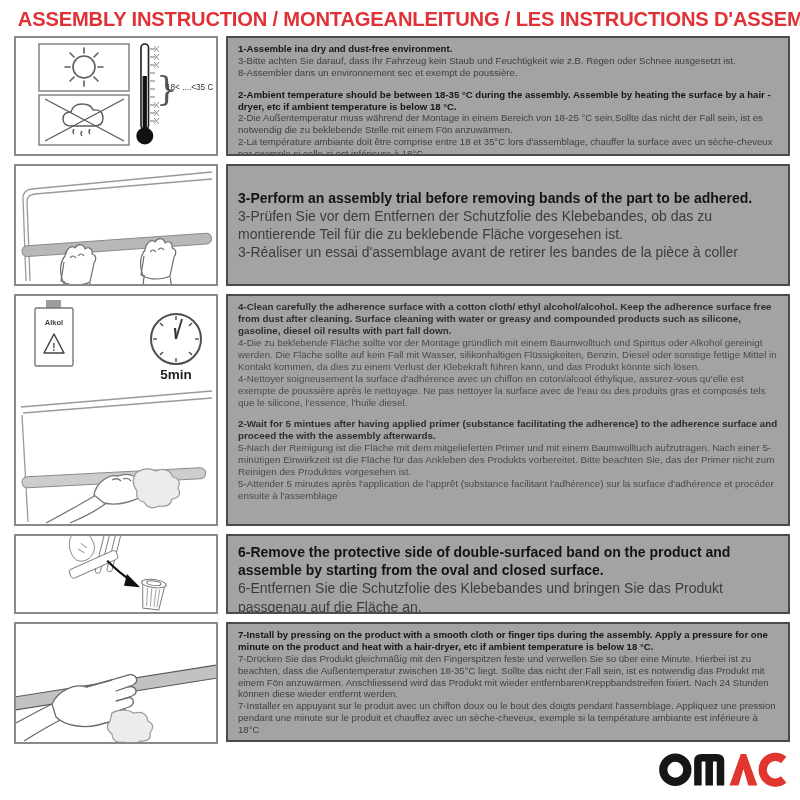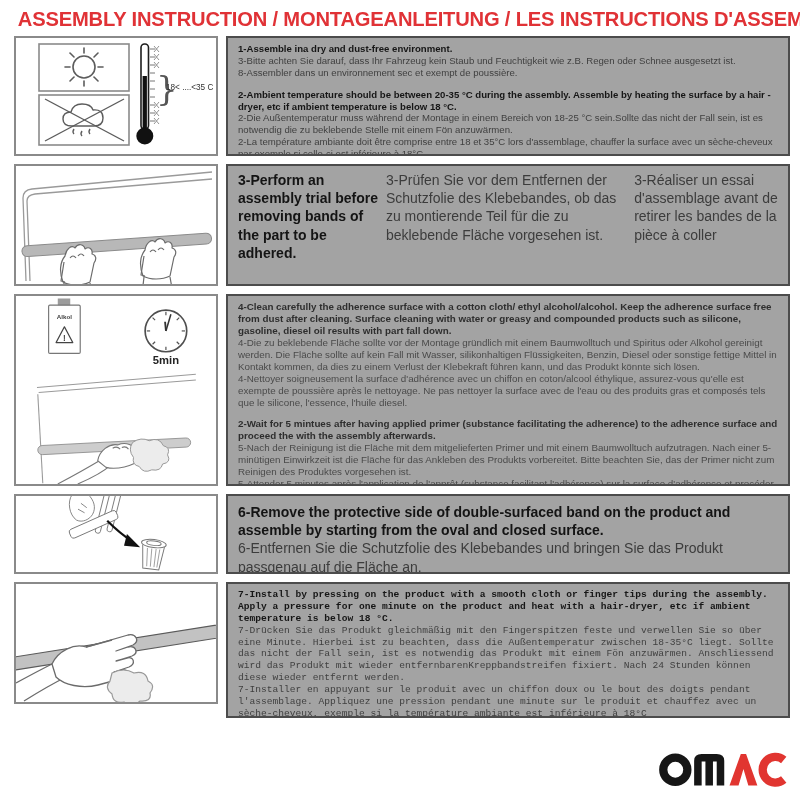--- a/index.html
+++ b/index.html
@@ -15,28 +15,28 @@
   .page{position:relative;width:800px;height:800px;background:#fff;}
   .title{color:var(--accent);font-weight:700;font-size:21px;text-align:center;
     padding:7px 0 5px;letter-spacing:-0.2px;white-space:nowrap;}
   .title span{display:inline-block;transform:scaleX(0.96);transform-origin:center;}
   .row{display:flex;gap:8px;margin:0 10px 8px 14px;}
   .illus-box{flex:0 0 204px;width:204px;border:2px solid var(--border-light);
     background:#fff;overflow:hidden;}
   .illus-box svg{width:100%;height:100%;display:block;}
   .text-box{flex:1;border:2px solid var(--border-dark);padding:5px 10px;
     overflow:hidden;background:#a3a3a3;}
-  .h1r{height:120px;} .h2r{height:122px;} .h3r{height:192px;} .h4r{height:80px;} .h5r{height:122px;}
+  .h1r{height:120px;} .h2r{height:122px;} .h3r{height:232px;} .h4r{height:80px;} .h5r{height:122px;}
   .small p{font-size:9.6px;line-height:1.24;color:#3f3f3f;}
   .small p.en{font-weight:bold;color:#161616;}
   .mid p{font-size:9.8px;line-height:1.22;color:#4a4a4a;}
   .mid p.en{font-weight:bold;color:#2e2e2e;}
   .big p{font-size:14px;line-height:1.3;color:#3c3c3c;}
   .big p.en{font-weight:bold;color:#141414;}
-  .centered{display:flex;flex-direction:row;justify-content:center;}
+  .centered{display:flex;flex-direction:column;justify-content:center;}
   .gap{margin-top:10px;}
   .logo-wrap{position:absolute;right:8px;top:746px;background:#fff;
     padding:2px 0 2px 8px;display:flex;align-items:center;}
   .logo-wrap svg{display:block;}
 </style>
 </head>
 <body>
 
 <div class="page">
 
@@ -94,21 +94,21 @@
           </g>
           <text x="140" y="60" font-size="34" fill="#555" font-family="'DejaVu Serif',serif">}</text>
           <text x="150" y="50" font-size="8.2" fill="#333" font-family="'Liberation Sans',sans-serif">18&lt; ....&lt;35 C</text>
         </g>
       </svg>
     </div>
     <div class="text-box small h1r">
       <p class="en">1-Assemble ina dry and dust-free environment.</p>
       <p class="de">3-Bitte achten Sie darauf, dass Ihr Fahrzeug kein Staub und Feuchtigkeit wie z.B. Regen oder Schnee ausgesetzt ist.</p>
       <p class="fr">8-Assembler dans un environnement sec et exempt de poussière.</p>
-      <p class="en gap">2-Ambient temperature should be between 20-35 °C  during the assembly. Assemble by heating the surface by a hair -dryer, etc if ambient temperature is below 18 °C.</p>
+      <p class="en gap">2-Ambient temperature should be between 18-35 °C  during the assembly. Assemble by heating the surface by a hair -dryer, etc if ambient temperature is below 18 °C.</p>
       <p class="de">2-Die Außentemperatur muss während der Montage in einem Bereich von 18-25 °C  sein.Sollte das nicht der Fall sein, ist es notwendig die zu beklebende Stelle mit einem Fön anzuwärmen.</p>
       <p class="fr">2-La température ambiante doit être comprise entre 18 et 35°C lors d'assemblage, chauffer la surface avec un sèche-cheveux par exemple si celle-ci est inférieure à 18°C.</p>
     </div>
   </div>
 
   <div class="row">
     <div class="illus-box h2r">
       <svg viewBox="0 0 200 114">
         <g stroke="#9a9a9a" stroke-width="1.3" fill="none">
           <path d="M10,113 L7,30 Q7,22 16,21 L196,4"></path>
@@ -232,21 +232,21 @@
         <rect x="-8" y="56" width="220" height="13" fill="#c2c2c2" stroke="#5a5a5a" stroke-width="1.2" transform="rotate(-9 100 62)"></rect>
         <g stroke="#6b6b6b" stroke-width="1.3" stroke-linejoin="round">
           <path d="M0,98 Q22,86 36,79" fill="none"></path>
           <path d="M8,116 Q32,101 50,92" fill="none"></path>
           <path d="M36,79 C42,66 58,58 70,62 L112,50 C120,48 124,56 117,60 L100,66 L112,62 C120,60 123,68 116,71 L100,76 L111,73 C118,71 120,79 113,82 L98,87 L107,85 C113,84 114,91 108,93 L82,100 C66,104 48,100 40,92 Z" fill="#fff"></path>
           <path d="M70,62 L96,55" fill="none"></path>
         </g>
         <path d="M96,88 q12,-6 22,0 q12,-3 14,8 q8,4 2,12 q2,9 -10,8 q-8,7 -16,1 q-11,2 -12,-8 q-8,-6 -2,-13 z" fill="#ececec" stroke="#999" stroke-width="1.2"></path>
       </svg>
     </div>
-    <div class="text-box small h5r" style="height:136px;font-family:Liberation Mono, monospace;">
+    <div class="text-box small h5r" style="height:120px;">
       <p class="en">7-Install by pressing on the product with a smooth cloth or finger tips during the assembly. Apply a pressure for one minute on the product and heat with a hair-dryer, etc if ambient temperature is below 18 °C.</p>
       <p class="de">7-Drücken Sie das Produkt gleichmäßig mit den Fingerspitzen feste und verwellen Sie so über eine Minute. Hierbei ist zu beachten, dass die Außentemperatur zwischen 18-35°C liegt. Sollte das nicht der Fall sein, ist es notwendig das Produkt mit einem Fön anzuwärmen. Anschliessend wird das Produkt mit wieder entfernbarenKreppbandstreifen fixiert. Nach 24 Stunden können diese wieder entfernt werden.</p>
       <p class="fr">7-Installer en appuyant sur le produit avec un chiffon doux ou le bout des doigts pendant l'assemblage. Appliquez une pression pendant une minute sur le produit et chauffez avec un sèche-cheveux, exemple si la température ambiante est inférieure à 18°C</p>
     </div>
   </div>
 
   <div class="logo-wrap">
     <svg width="134" height="42" viewBox="0 0 178 52">
       <circle cx="23" cy="27" r="16" fill="none" stroke="var(--logo-black)" stroke-width="11"></circle>
       <path d="M48,48 L48,15 Q48,6 58,6 L78,6 Q88,6 88,15 L88,48 L78,48 L78,16 L73,16 L73,48 L63,48 L63,16 L58,16 L58,48 Z" fill="var(--logo-black)"></path>

